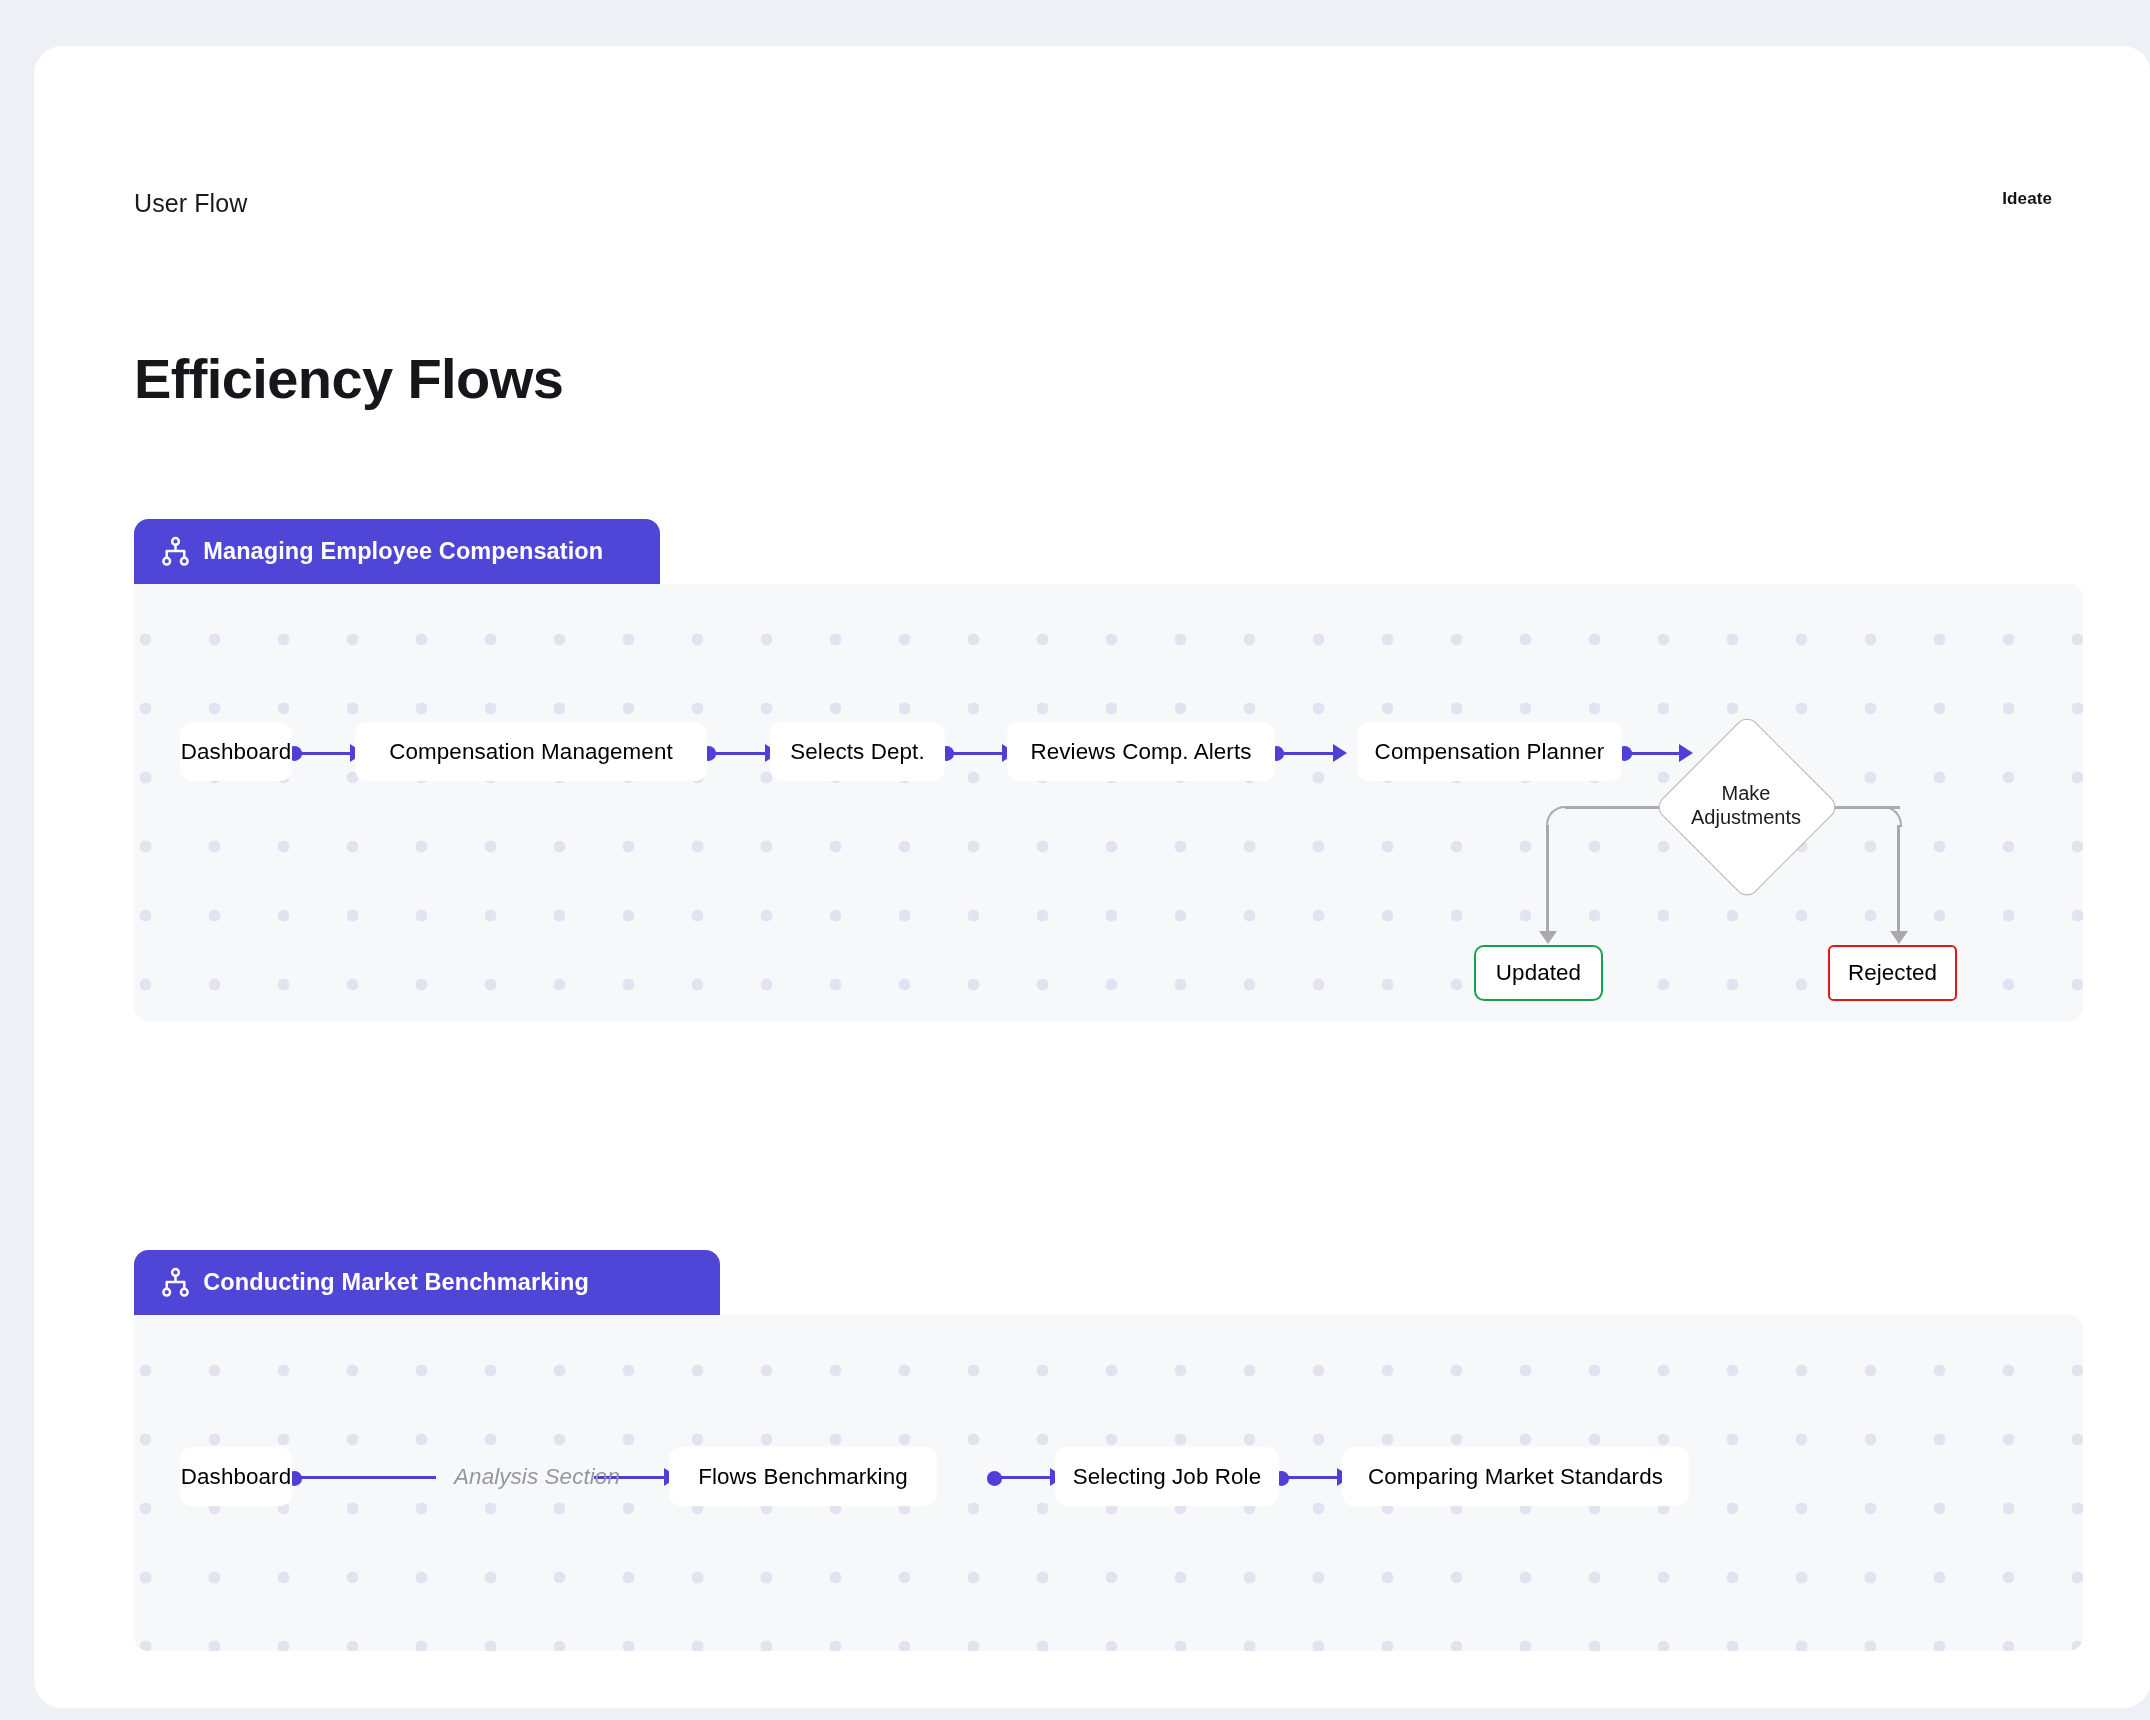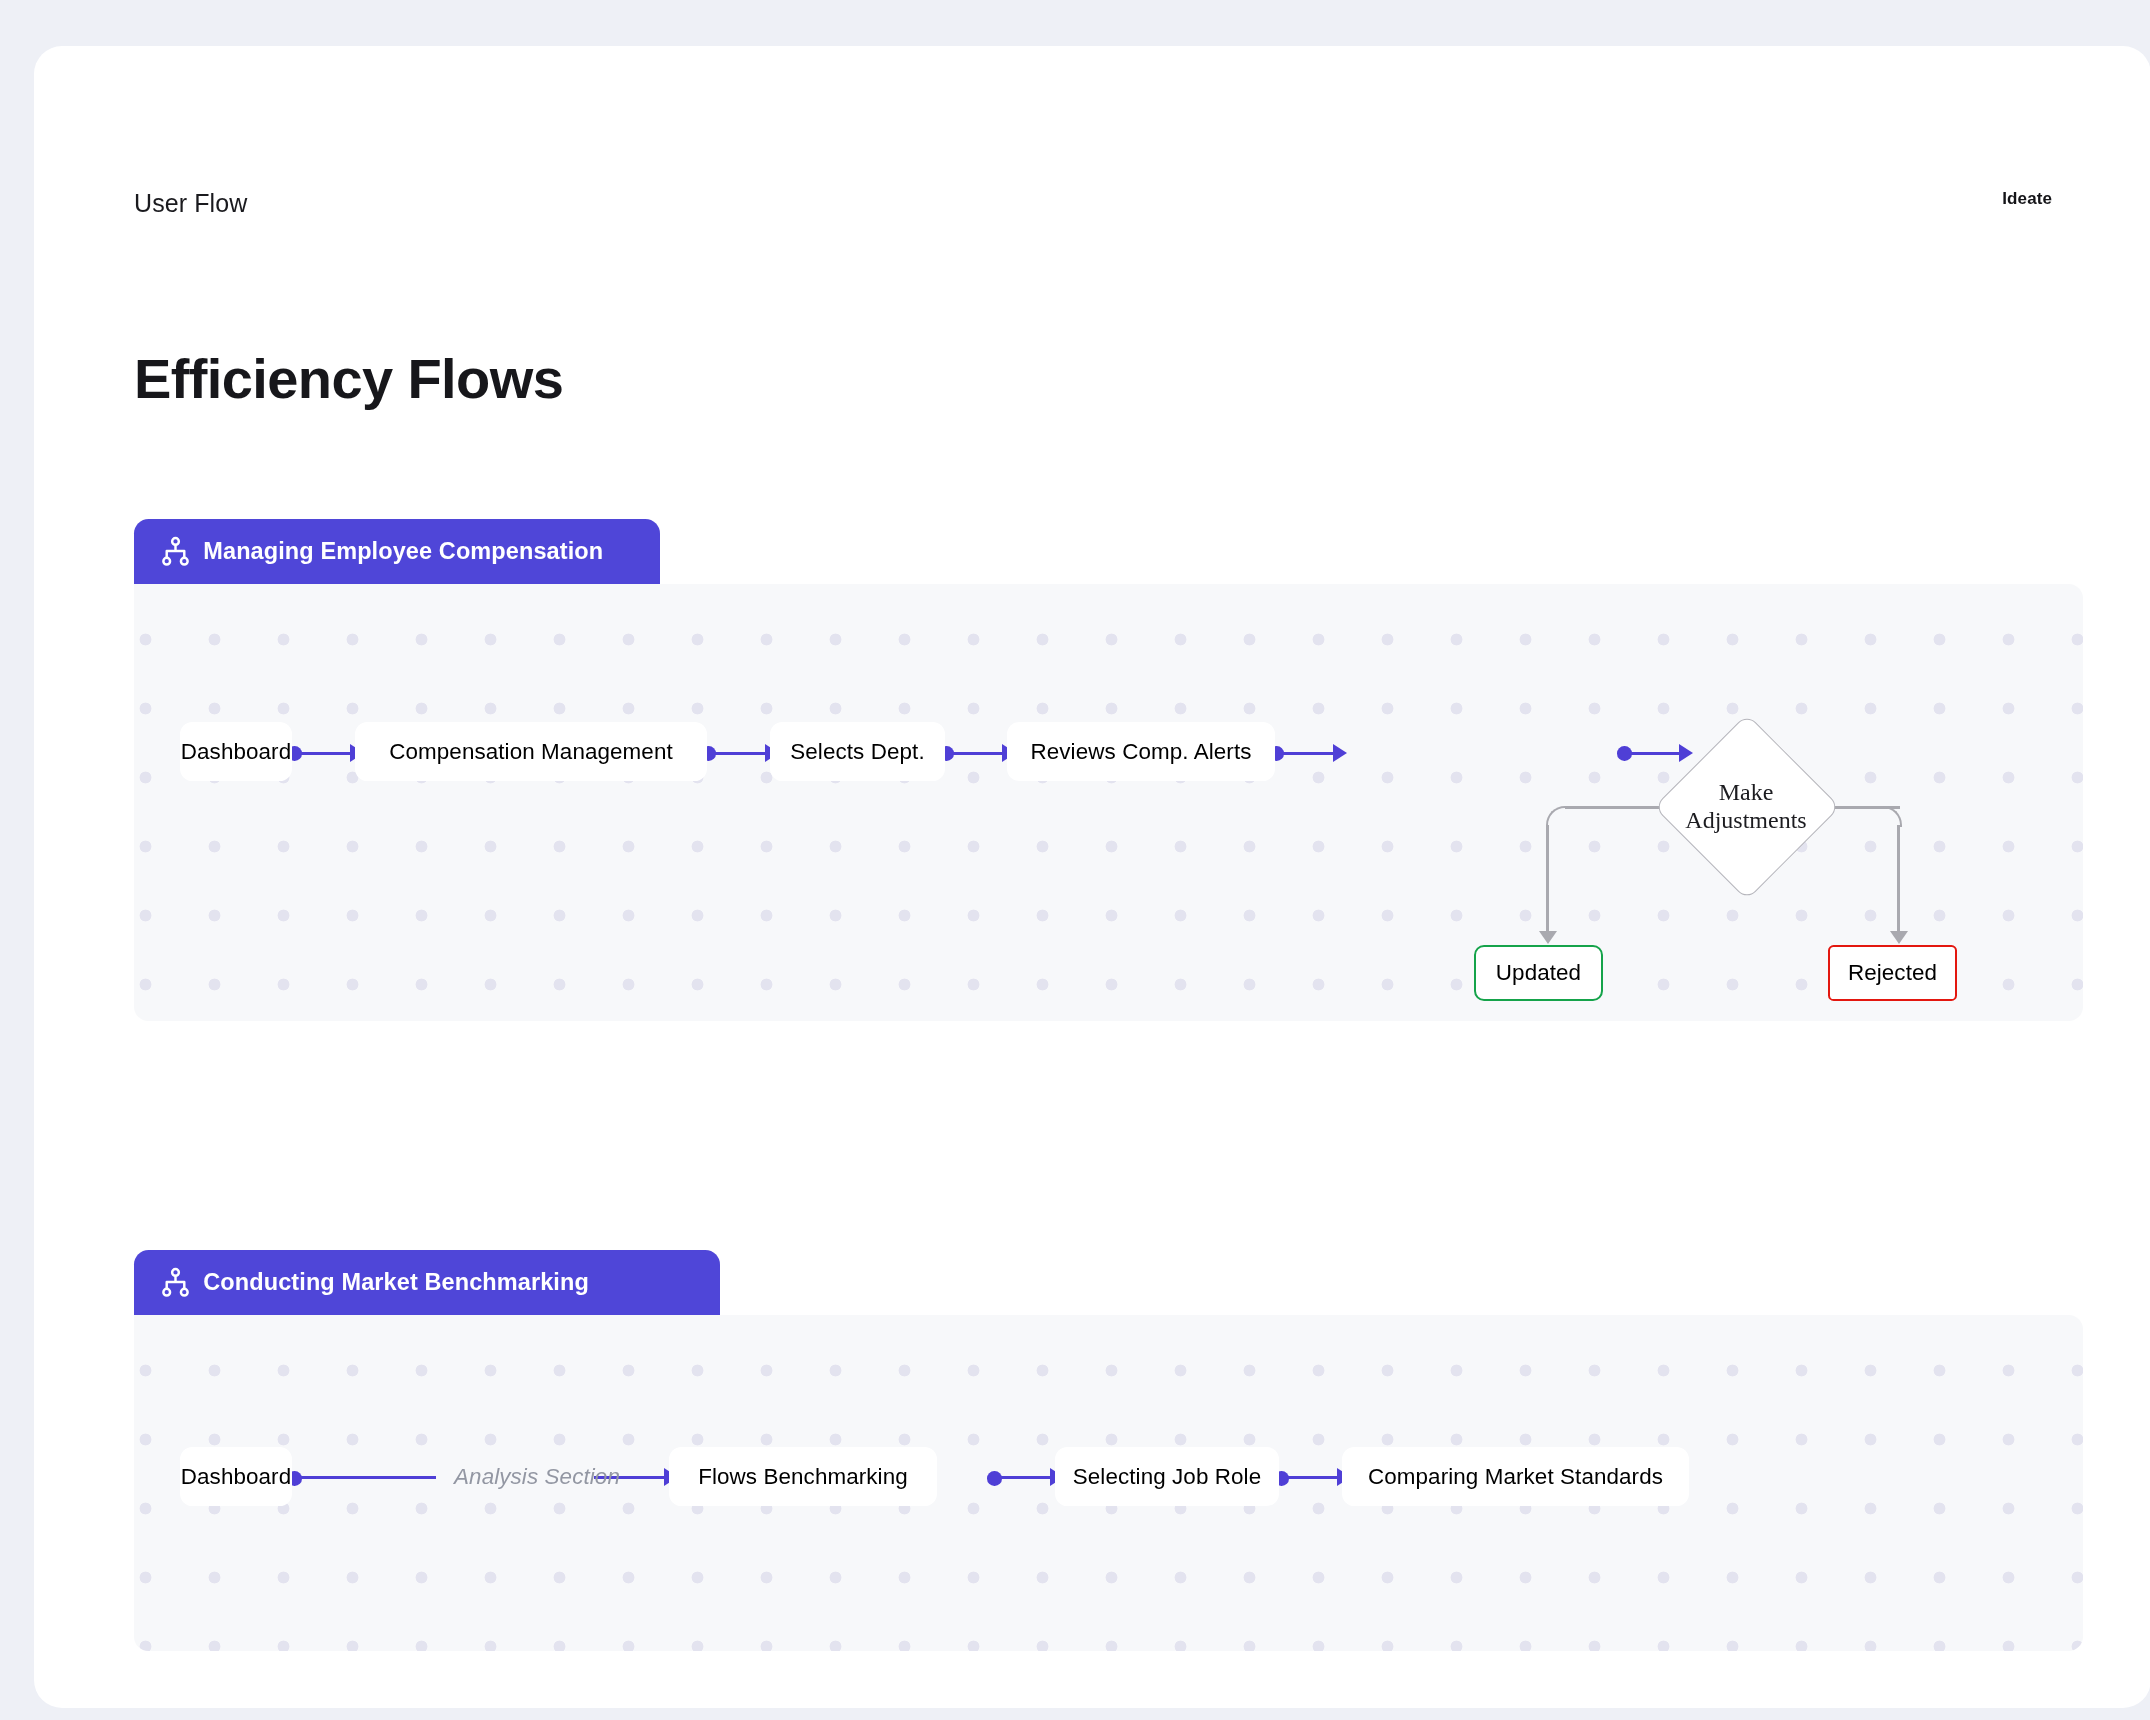--- a/index.html
+++ b/index.html
@@ -146,27 +146,26 @@
   .diamond {
     position: absolute;
     background: #ffffff;
     border: 1.7px solid #b5b5bb;
     border-radius: 12.3px;
     transform: rotate(45deg);
   }
   .diamond-label {
     position: absolute;
     text-align: center;
-    font-size: 24px;
+    font-size: 20px;
     line-height: 1.18;
     color: #1c1c20;
     display: flex;
     align-items: center;
     justify-content: center;
-    font-family: Liberation Serif, serif;
   }
 
   .edge {
     position: absolute;
     height: 3.4px;
     background: #4f3fd6;
   }
   .edge-dot {
     position: absolute;
     width: 14.6px;
@@ -288,20 +287,23 @@
       </div>
       <div class="node" style="left:221px; top:138px; width:352px; height:59px;">
         <span>Compensation Management</span>
       </div>
       <div class="node" style="left:636px;top:138px; width:175px; height:59px;">
         <span>Selects Dept.</span>
       </div>
       <div class="node" style="left:873px;top:138px; width:268px; height:59px;">
         <span>Reviews Comp. Alerts</span>
       </div>
+      <div class="node" style="left:1223px;top:138px; width:265px; height:59px;">
+        <span>Compensation Planner</span>
+      </div>
 
       <div class="node green" style="left:1340px; top:361px; width:129px; height:56px;">
         <span>Updated</span>
       </div>
       <div class="node red" style="left:1694px; top:361px; width:129px; height:56px;">
         <span>Rejected</span>
       </div>
 
     </div>
   </div>

